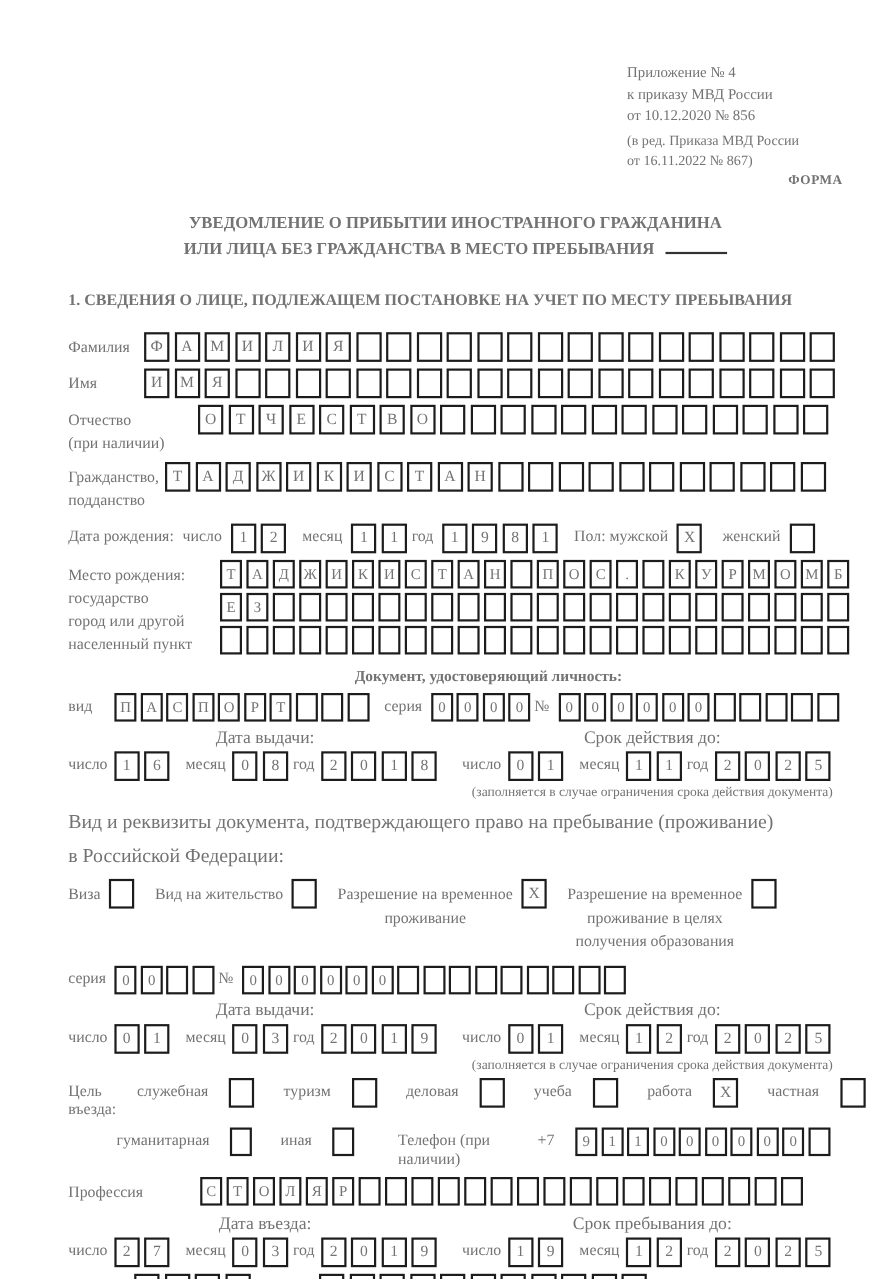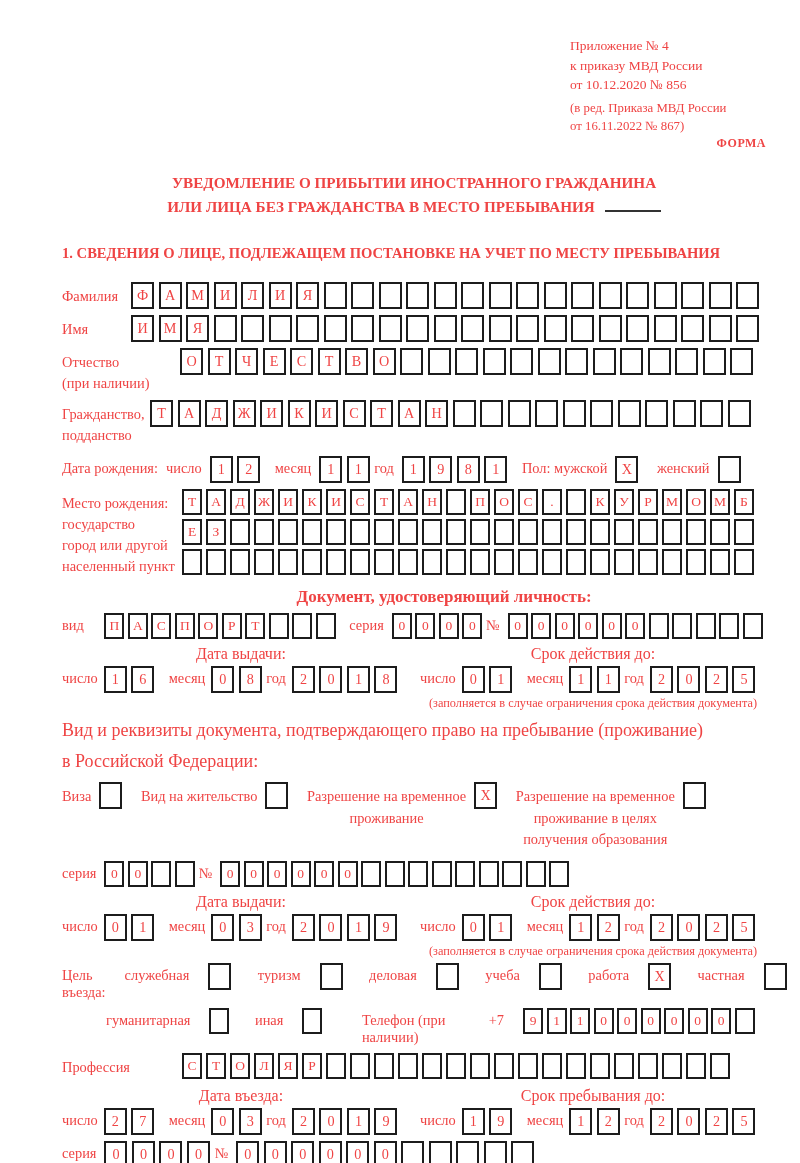--- a/index.html
+++ b/index.html
@@ -1,20 +1,20 @@
 <!DOCTYPE html>
 <html><head>
 <meta charset="utf-8">
 <style>
   html,body{margin:0;padding:0;background:#fff;}
   .page{
     width:800px;height:1163px;box-sizing:border-box;overflow:hidden;
-    background:#fff;color:#ef4444;
+    background:#fff;color:#737373;
     font-family:"Liberation Serif","DejaVu Serif",serif;
-    padding:36px 34px 10px 62px;
+    padding:56px 34px 10px 62px;
   }
   .ref{margin-left:auto;width:196px;font-size:13.5px;line-height:1.45;}
   .ref .ed{font-size:12.8px;margin-top:4px;}
   .forma{margin-top:0;text-align:right;font-weight:bold;font-size:12px;letter-spacing:.5px;}
   .title{margin-top:20px;text-align:center;font-weight:bold;font-size:15.2px;line-height:1.6;}
   .blank-line{display:inline-block;width:56px;border-bottom:2px solid #333;margin-left:10px;vertical-align:baseline;}
   .sec-head{margin-top:26px;font-weight:bold;font-size:14.6px;}
   .rows{margin-top:20px;font-size:14.4px;}
   .row{display:flex;align-items:flex-start;margin-bottom:6px;}
   .lbl{flex:0 0 auto;padding-top:4px;line-height:1.45;}
@@ -26,38 +26,38 @@
   .cell{
     display:inline-block;box-sizing:border-box;flex:0 0 auto;
     width:23px;height:27px;border:2px solid #1c1c1c;margin-right:4.5px;
     text-align:center;font-size:14.2px;line-height:22px;background:#fff;
   }
   .sm .cell{width:20px;height:26px;margin-right:4px;font-size:13.5px;}
   .md .cell{width:20px;height:26px;margin-right:3.5px;font-size:13.5px;}
   .stack > .cells{margin-bottom:4px;}
   .inline-lbl{padding-top:4px;margin-right:8px;font-family:Liberation Serif, serif;}
   .ml10{margin-left:10px;} .ml14{margin-left:14px;}
-  .center-head{font-weight:bold;text-align:center;font-size:17px;margin:8px 0 6px 60px;}
+  .center-head{font-weight:bold;text-align:center;font-size:14px;margin:8px 0 6px 60px;}
   .dates{display:flex;margin-bottom:4px;}
   .dcol-l{flex:0 0 358px;}
   .dcol-r{flex:1 1 auto;}
   .dhead{text-align:center;font-size:16px;margin-bottom:3px;}
   .drow{display:flex;align-items:flex-start;}
   .dlbl{padding-top:4px;margin-right:6px;}
   .dnote{font-size:12.3px;text-align:center;margin-top:3px;white-space:nowrap;}
   .plain{font-size:18px;line-height:1.7;}
   .chk-row{display:flex;align-items:flex-start;margin:6px 0 10px 0;}
   .chk{display:flex;align-items:flex-start;margin-right:14px;}
   .chk .cells{margin-left:8px;}
   .chk .opt-lbl{padding-top:4px;text-align:center;line-height:1.5;}
   .purpose-row{display:flex;align-items:flex-start;flex-wrap:nowrap;margin-bottom:7px;gap:14px;}
   .purpose-row .p-lbl{padding-top:4px;margin-right:5px;}
   .purpose-row .cells{margin-right:8px;}
   .indent58{padding-left:44px;}
-  .mt10{margin-top:10px;} .mt6{margin-top:6px;}
+  .mt10{margin-top:10px;} .mt6{margin-top:6px;gap:18px;}
 </style>
 </head>
 <body>
 
 <div class="page">
 
   <div class="ref">
     <div>Приложение № 4</div>
     <div>к приказу МВД России</div>
     <div>от 10.12.2020 № 856</div>

